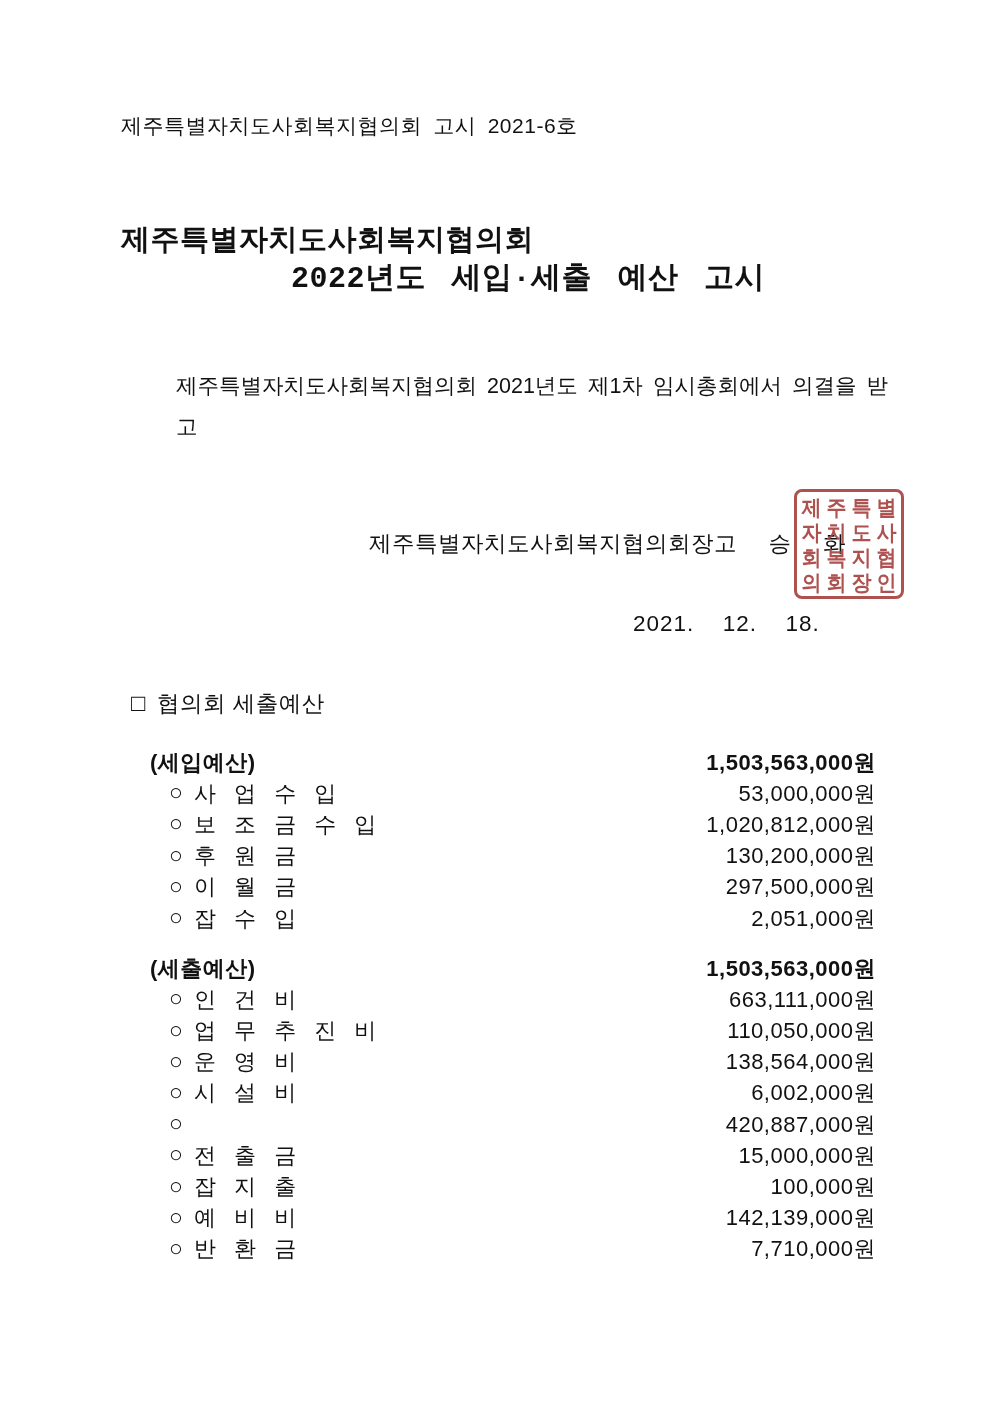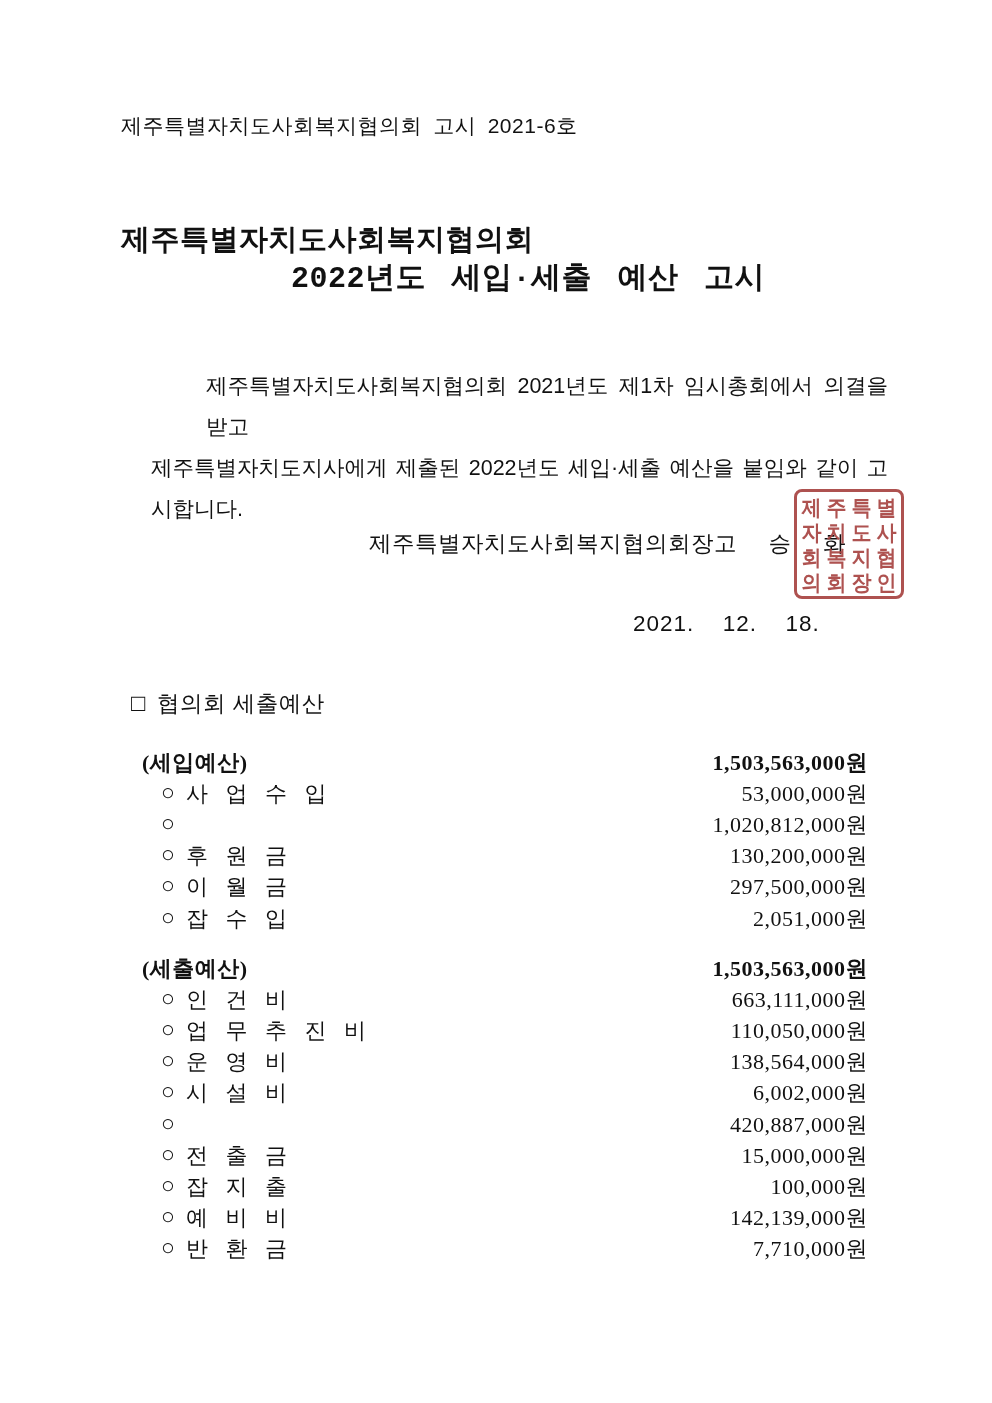--- a/index.html
+++ b/index.html
@@ -24,21 +24,20 @@
     left:291px;top:257px;
     font-size:30px;font-weight:bold;word-spacing:7px;letter-spacing:0.5px;font-family:Liberation Mono, monospace;
   }
   .body-par{
     left:121px;top:366px;width:767px;
     font-size:21.5px;line-height:41px;
   }
   .body-line{
     text-align:justify;
     text-align-last:justify;
-    margin-left:30px;
     -moz-text-align-last:justify;
   }
   .body-line.indent{padding-left:55px;}
   .signature{
     left:369px;top:528px;
     font-size:22.5px;letter-spacing:0.5px;
     white-space:pre;
   }
   .signer-name{
     word-spacing:9px;
@@ -66,23 +65,22 @@
     left:633px;top:611px;
     font-size:22.5px;white-space:pre;word-spacing:7px;letter-spacing:1px;
   }
   .section-head{
     left:131px;top:688px;
     font-size:22.5px;letter-spacing:0.5px;
     display:flex;align-items:center;
   }
   .section-bullet{font-size:24px;margin-right:11px;position:relative;top:-1px;}
   .budget{
-    left:142px;top:747px;width:726px;
+    left:150px;top:747px;width:726px;
     font-size:22px;
-    font-family:Liberation Serif, serif;
   }
   .b-row{
     display:flex;justify-content:space-between;align-items:center;
     height:31.2px;
   }
   .b-row.header{font-weight:bold;}
   .b-row.header .b-label{letter-spacing:0.5px;}
   .item-left{display:flex;align-items:center;margin-left:19px;}
   .b-bullet{font-size:23px;margin-right:11px;position:relative;top:-1px;}
   .item-label{letter-spacing:6px;}
@@ -94,21 +92,20 @@
 
 <div class="page">
 
   <div class="abs doc-number">제주특별자치도사회복지협의회 고시 2021-6호</div>
 
   <div class="abs title1">제주특별자치도사회복지협의회</div>
   <div class="abs title2">2022년도 세입·세출 예산 고시</div>
 
   <div class="abs body-par">
     <div class="body-line indent">제주특별자치도사회복지협의회 2021년도 제1차 임시총회에서 의결을 받고</div>
-    <div class="body-line">제주특별자치도지사에게 제출된 2022년도 세입·세출 예산을 붙임와 같이 고시합니다.</div>
   </div>
 
   <div class="abs signature"><span>제주특별자치도사회복지협의회장</span><span class="signer-name">고  승  화</span></div>
 
   <div class="abs seal" style="border-color: rgb(168, 68, 66); color: rgb(168, 68, 66);">
     <span class="seal-cell">제</span>
     <span class="seal-cell">주</span>
     <span class="seal-cell">특</span>
     <span class="seal-cell">별</span>
     <span class="seal-cell">자</span>
@@ -142,20 +139,21 @@
       <div class="b-row">
         <span class="item-left">
             <span class="b-bullet">○</span>
             <span class="item-label">사 업 수 입</span>
           </span>
         <span class="b-amount">53,000,000원</span>
       </div>
       <div class="b-row">
         <span class="item-left">
             <span class="b-bullet">○</span>
+            <span class="item-label">보 조 금 수 입</span>
           </span>
         <span class="b-amount">1,020,812,000원</span>
       </div>
       <div class="b-row">
         <span class="item-left">
             <span class="b-bullet">○</span>
             <span class="item-label">후 원 금</span>
           </span>
         <span class="b-amount">130,200,000원</span>
       </div>

